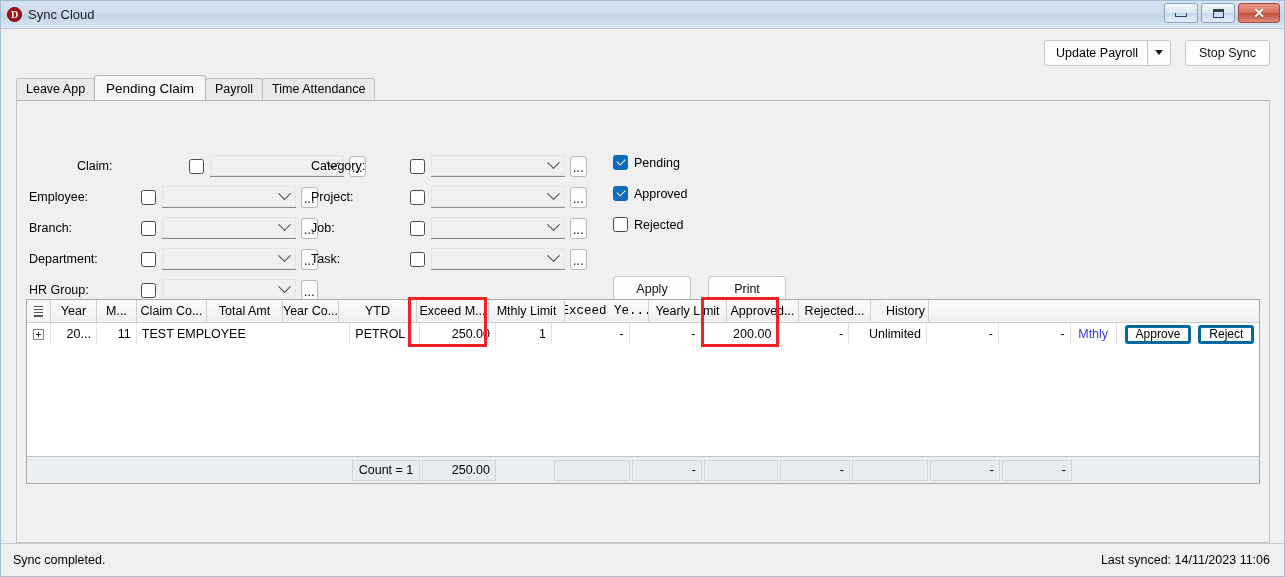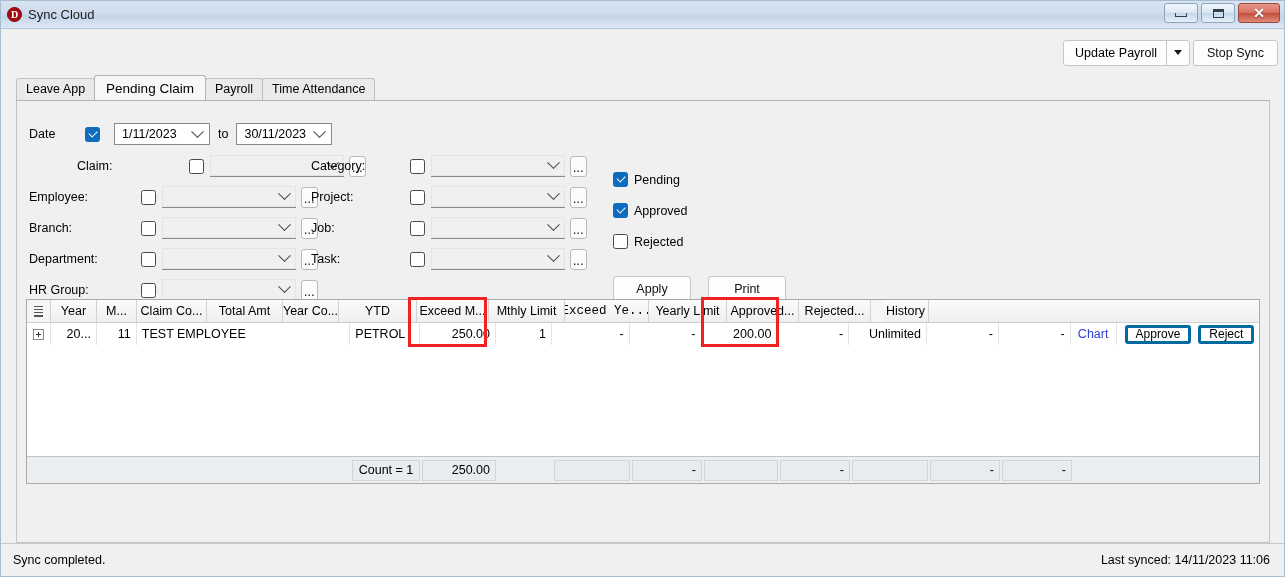--- a/index.html
+++ b/index.html
@@ -77,21 +77,21 @@
     flex: 1 1 auto;
     background: #f0f0f0;
     position: relative;
     display: flex; flex-direction: column;
   }
 
   
   .toolbar {
     height: 47px;
     display: flex; align-items: center; justify-content: flex-end;
-    padding-right: 6px; gap: 3px;
+    padding-right: 14px; gap: 14px;
     box-sizing: border-box;
   }
   .btn {
     background: #fdfdfd;
     border: 1px solid #c6c6c6;
     border-radius: 3px;
     height: 26px;
     padding: 0 13px;
     font-size: 12.5px;
     font-family: "Liberation Sans", sans-serif;
@@ -218,21 +218,21 @@
     border-radius: 3px;
     background: #fcfcfc;
     display: flex; align-items: flex-end; justify-content: center;
     font-size: 12px; letter-spacing: .4px;
     line-height: 13px;
     box-sizing: border-box;
     cursor: default;
     padding-bottom: 1px;
   }
 
-  .statuschk { position: absolute; display: flex; align-items: center; gap: 6px; margin-top: 17px; }
+  .statuschk { position: absolute; display: flex; align-items: center; gap: 6px; }
   .statuschk span { font-size: 12.5px; }
 
   
   .grid {
     position: absolute;
     left: 9px; right: 9px;
     top: 198px;
     height: 185px;
     border: 1px solid #a9a9a9;
     background: #fff;
@@ -390,36 +390,20 @@
       <div class="tab">Leave App</div>
       <div class="tab active">Pending Claim</div>
       <div class="tab">Payroll</div>
       <div class="tab">Time Attendance</div>
     </div>
 
     <div class="panel">
 
       <div class="filters">
 
-        <div class="frow" style="left:12px; top:10px;">
-          <span class="flabel" style="width:56px;">Date</span>
-          <span class="chk checked"></span>
-          <span style="display:inline-block;width:14px;"></span>
-          <span class="combo filled" style="width:96px;">
-            <span>1/11/2023</span>
-            <span class="chev"></span>
-          </span>
-          <span style="display:inline-block;width:8px;"></span>
-          <span class="flabel">to</span>
-          <span style="display:inline-block;width:8px;"></span>
-          <span class="combo filled" style="width:96px;">
-            <span>30/11/2023</span>
-            <span class="chev"></span>
-          </span>
-        </div>
 
         <div class="frow" style="left:12px; top:42px;margin-left:48px;">
           <span class="flabel" style="width:112px;">Claim:</span>
           <span class="chk"></span>
           <span style="display:inline-block;width:6px;"></span>
           <span class="combo" style="width:134px;">
               <span class="chev"></span>
             </span>
           <span style="display:inline-block;width:5px;"></span>
           <span class="ellipsis-btn">...</span>
@@ -564,21 +548,21 @@
             <div class="gc num" style="width:76px;">250.00</div>
             <div class="gc num" style="width:56px;">1</div>
             <div class="gc num" style="width:78px;">-</div>
             <div class="gc num" style="width:72px;">-</div>
             <div class="gc num" style="width:76px;">200.00</div>
             <div class="gc num" style="width:72px;">-</div>
             <div class="gc num" style="width:78px;">Unlimited</div>
             <div class="gc num" style="width:72px;">-</div>
             <div class="gc num" style="width:72px;">-</div>
             <div class="gc ctr" style="width:46px;">
-              <span class="link">Chart</span>
+              <span class="link">Mthly</span>
             </div>
             <div class="gc" style="flex:1 1 auto;border-right:none;gap:7px;padding-left:8px;">
               <span class="mini-btn">Approve</span>
               <span class="mini-btn">Reject</span>
             </div>
           </div>
         </div>
 
         <div class="grid-foot">
           <div style="width:24px;flex:0 0 auto;"></div>

